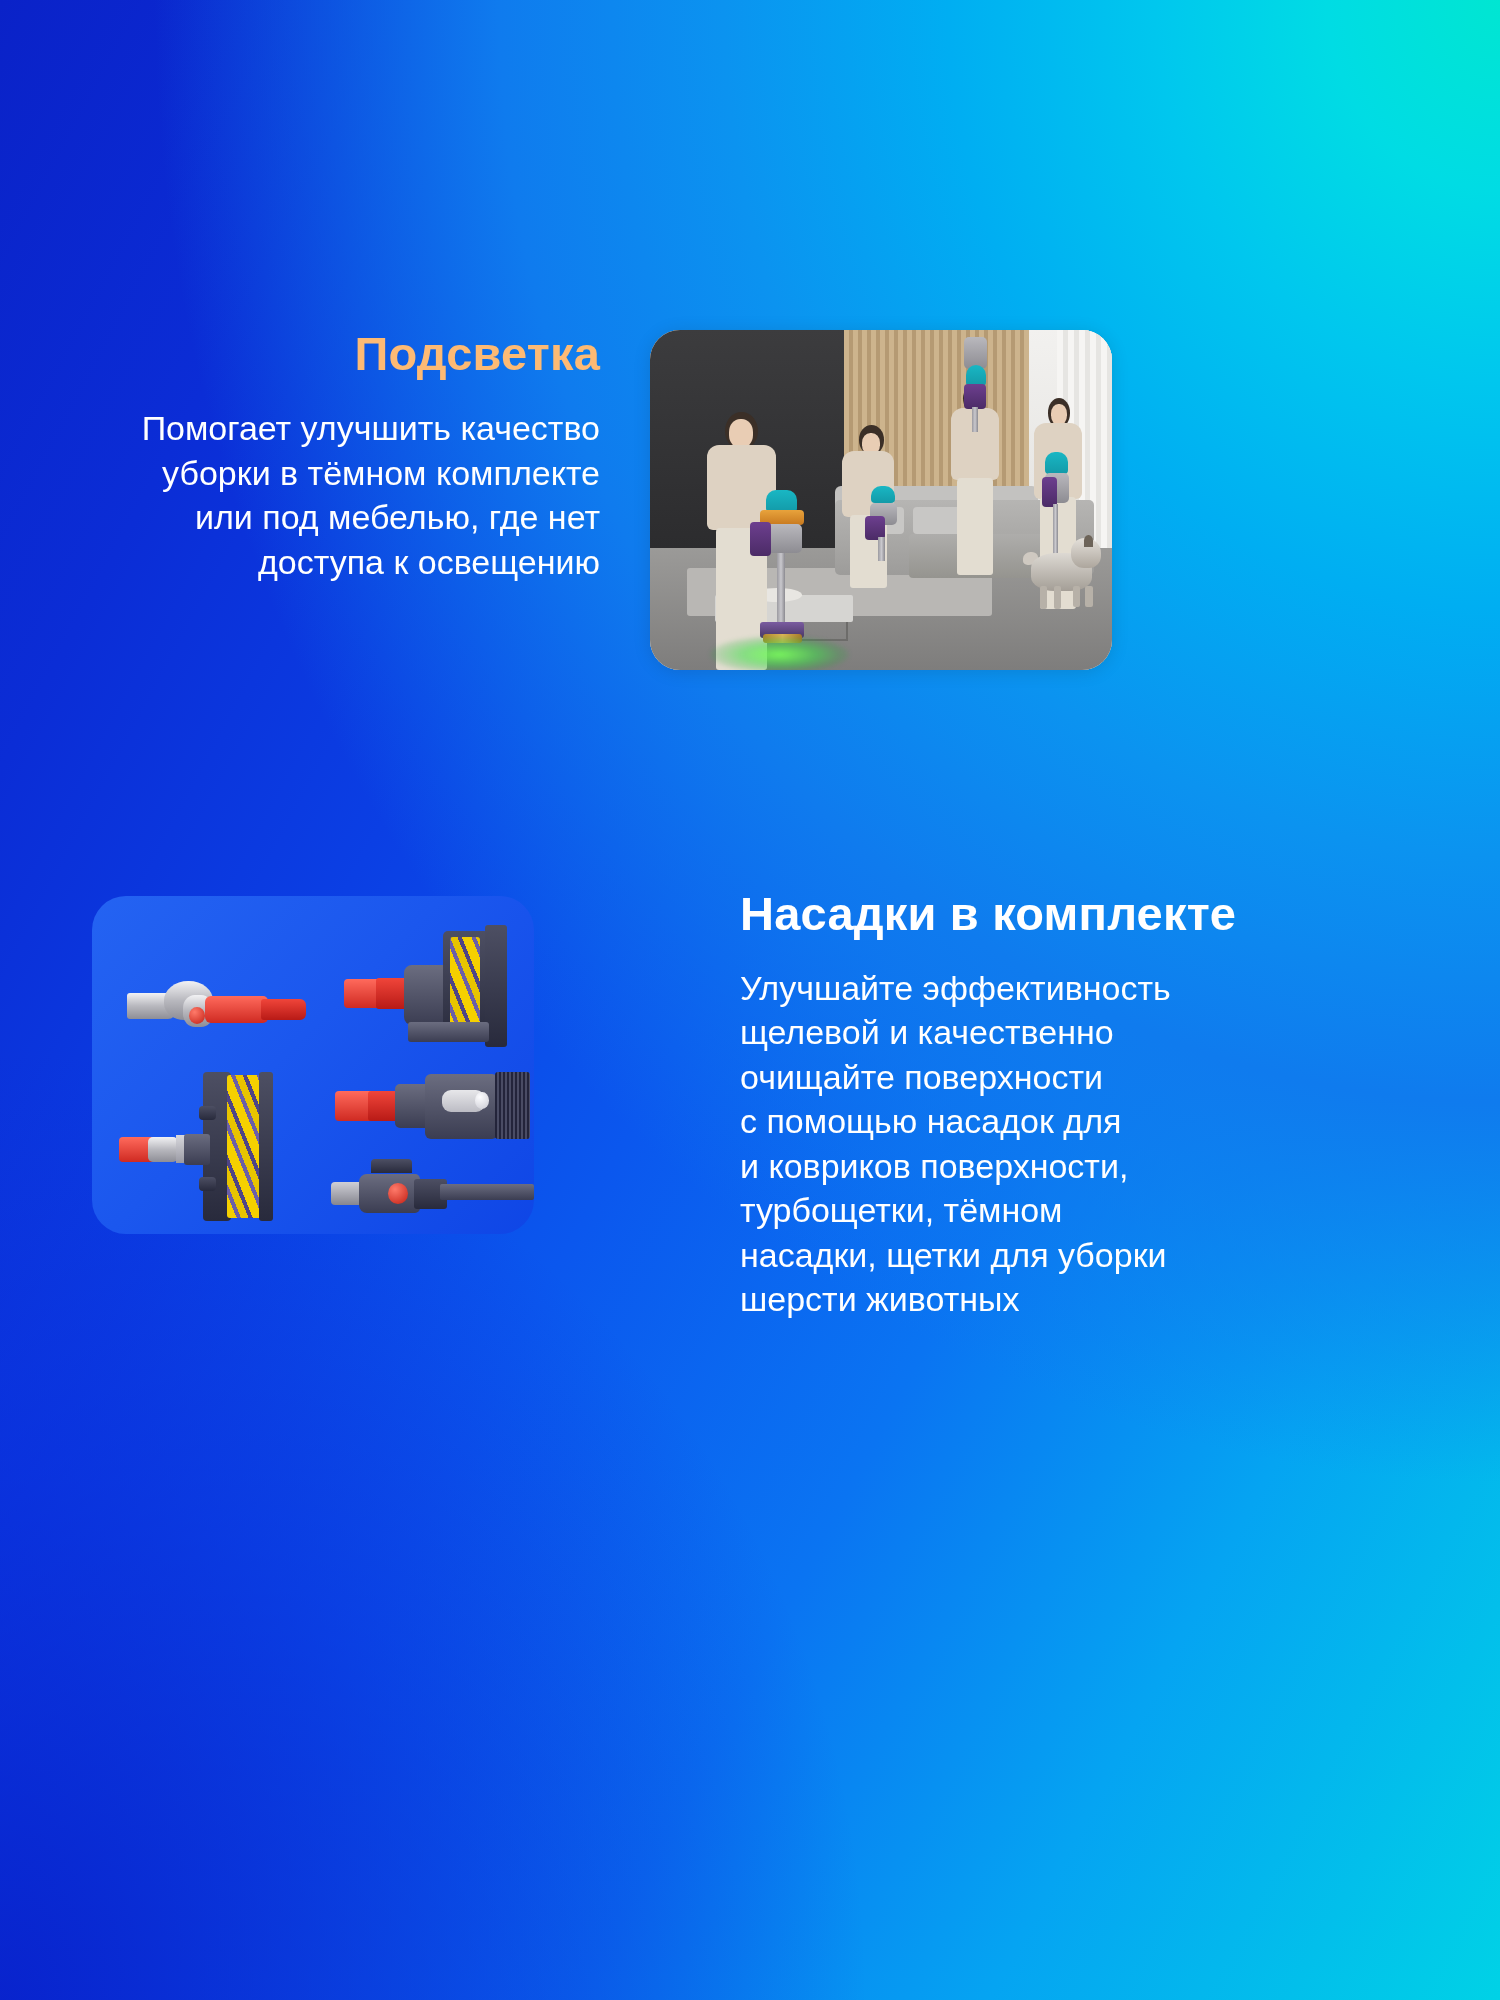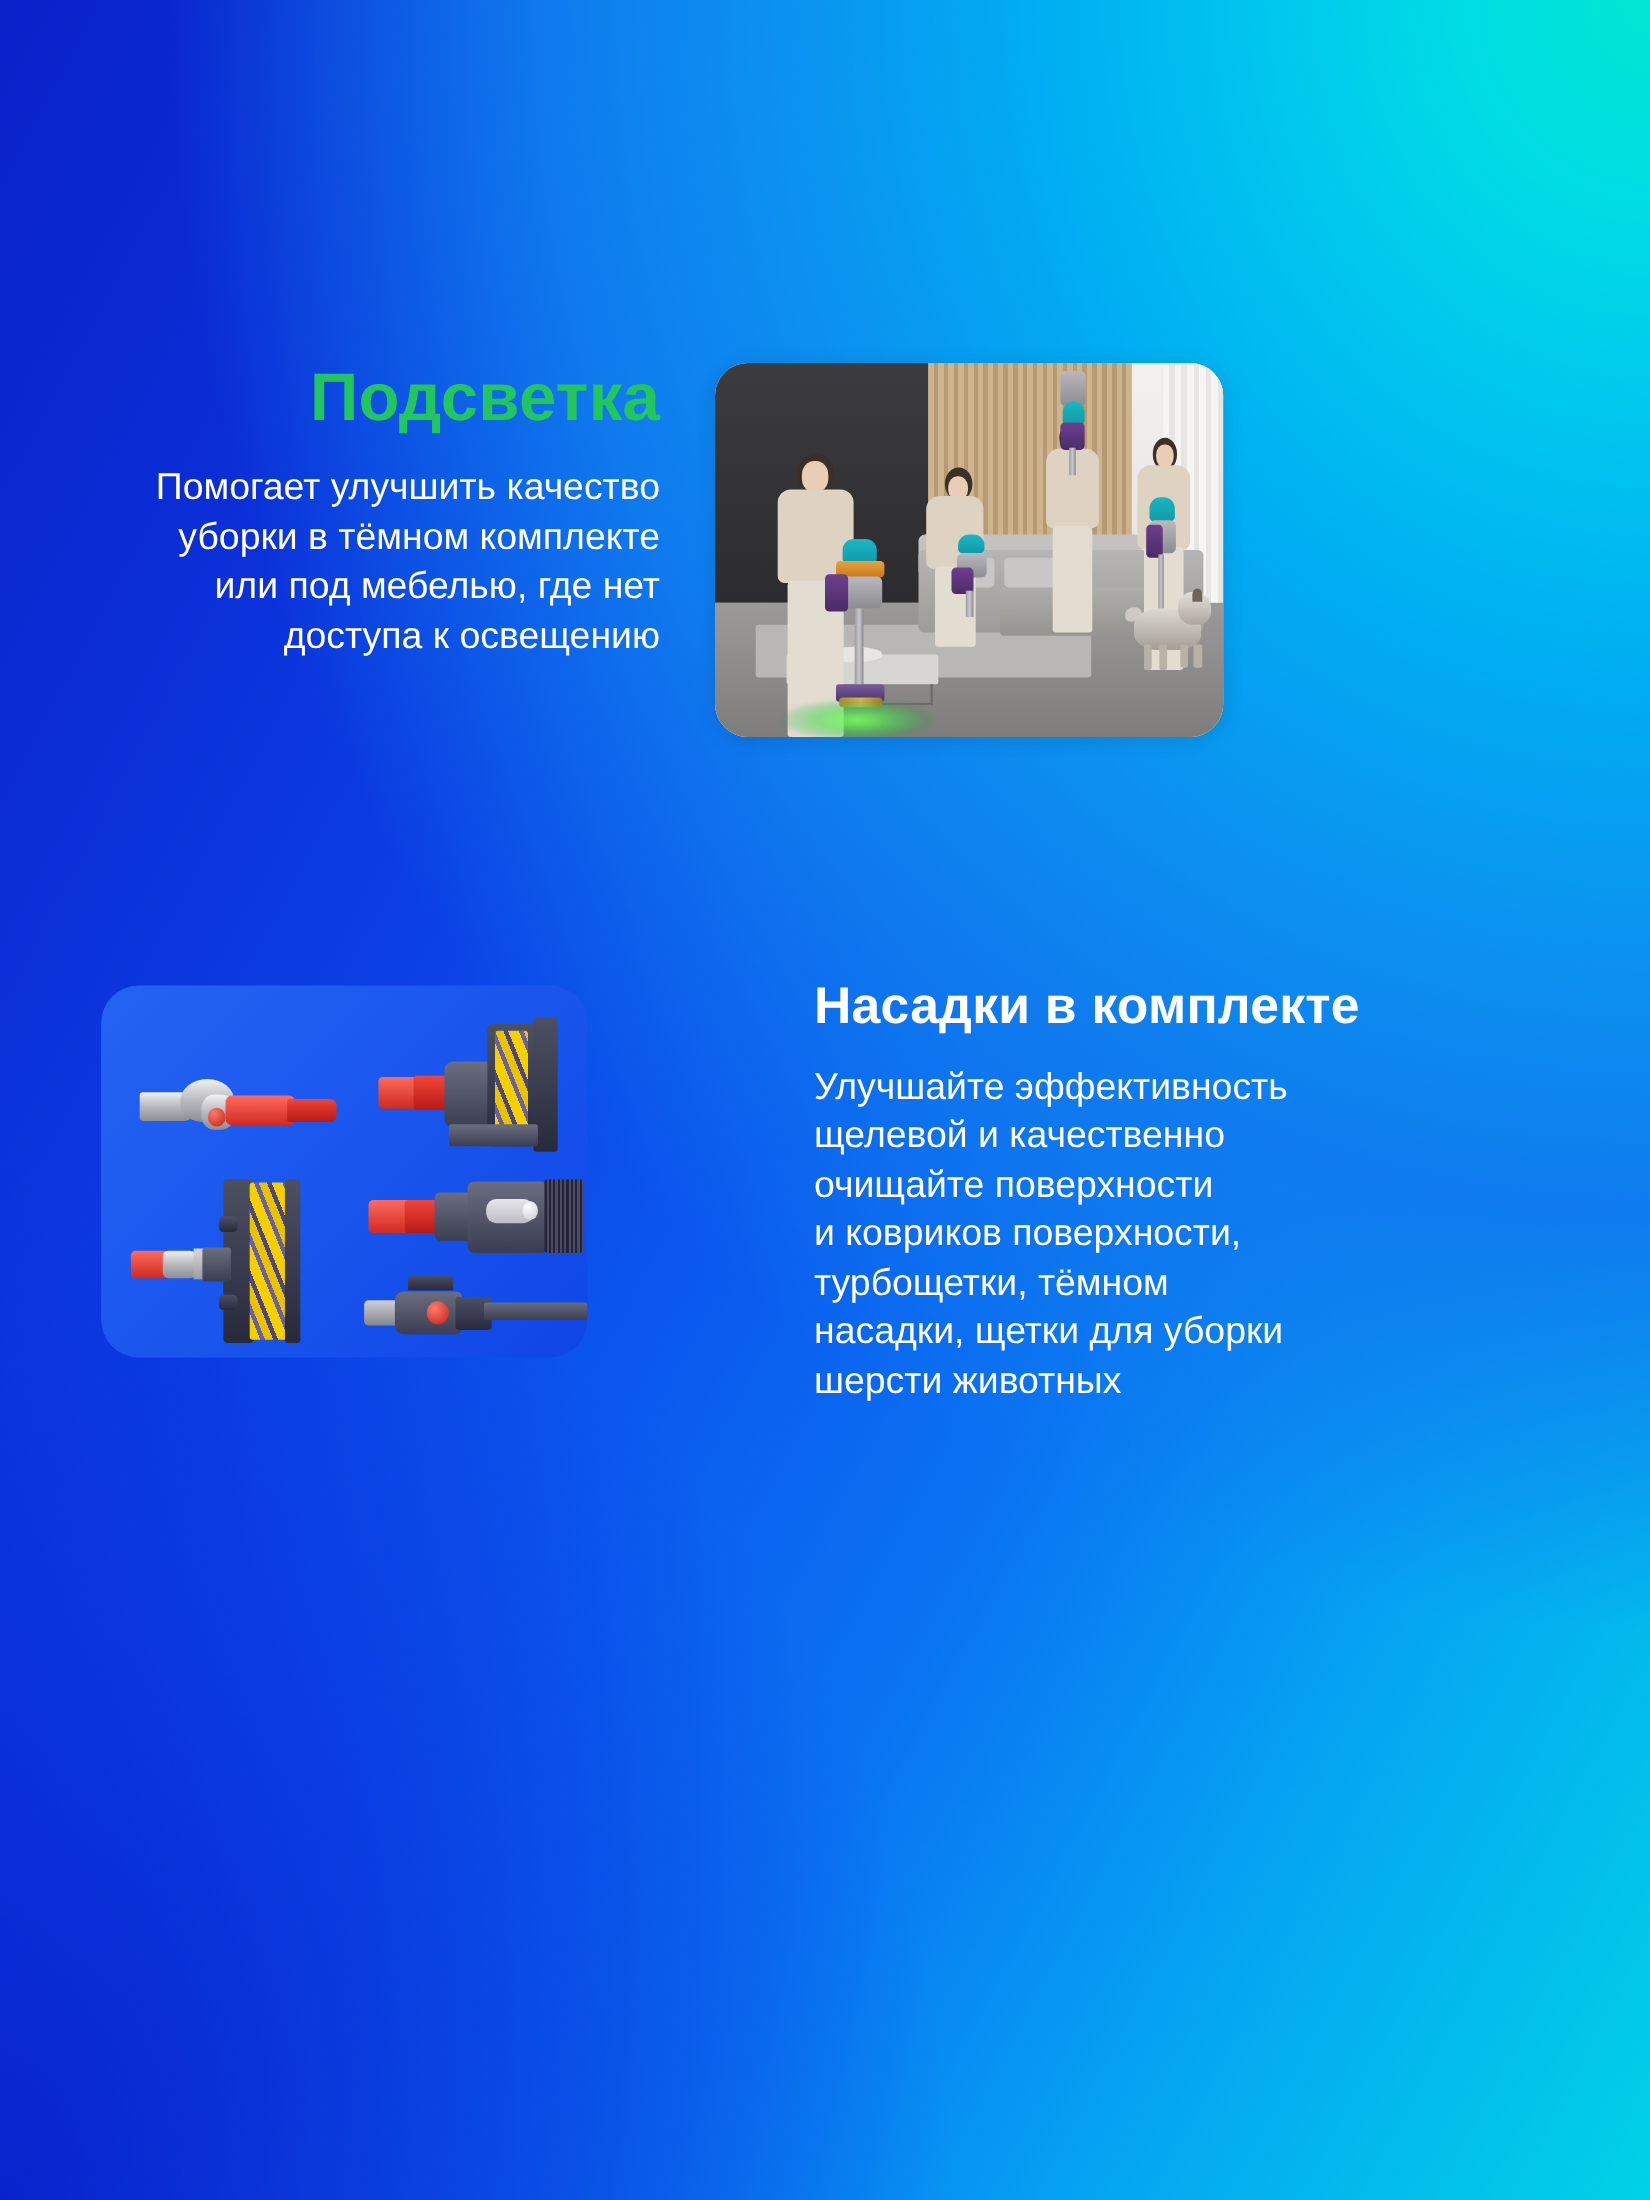--- a/index.html
+++ b/index.html
@@ -21,21 +21,21 @@
         #0B57EE 48%, #0A74F2 64%, #05A4F2 80%, #00D2E6 100%);
   }
   .bg2{position:absolute;inset:0;
     background:radial-gradient(85% 70% at 0% 100%,
       rgba(8,28,200,.85) 0%, rgba(9,36,214,.45) 38%, transparent 68%);
   }
 
   
   .sec1{position:absolute;left:0;top:318px;width:1500px;height:370px;}
   .s1-text{position:absolute;left:60px;top:10px;width:540px;text-align:right;}
-  .h1{font-size:61px;font-weight:700;color:#22c55e;letter-spacing:.2px;
+  .h1{font-size:47px;font-weight:700;color:#fdba74;letter-spacing:.2px;
       line-height:1.1;margin:0 0 26px 0;}
   .p1{font-size:34px;font-weight:400;color:#ffffff;line-height:1.32;margin:0;}
   .p1 span{display:block;}
 
   .photo-card{position:absolute;left:650px;top:12px;width:462px;height:340px;
     border-radius:30px;overflow:hidden;
     background:#d9d9d6;
     box-shadow:0 2px 18px rgba(0,0,20,.12);}
   
   .room{position:absolute;inset:0;background:#cfcdc9;}
@@ -298,20 +298,21 @@
         <div class="t-dark" style="left:54%;top:32%;width:46%;height:30%;border-radius:2px;"></div>
       </div>
     </div>
 
     <div class="s2-text">
       <h2 class="h2">Насадки в комплекте</h2>
       <p class="p2">
         <span>Улучшайте эффективность</span>
         <span>щелевой и качественно</span>
         <span>очищайте поверхности</span>
+        <span>с помощью насадок для</span>
         <span>и ковриков поверхности,</span>
         <span>турбощетки, тёмном</span>
         <span>насадки, щетки для уборки</span>
         <span>шерсти животных</span>
       </p>
     </div>
   </div>
 </div>
 
 </body></html>

